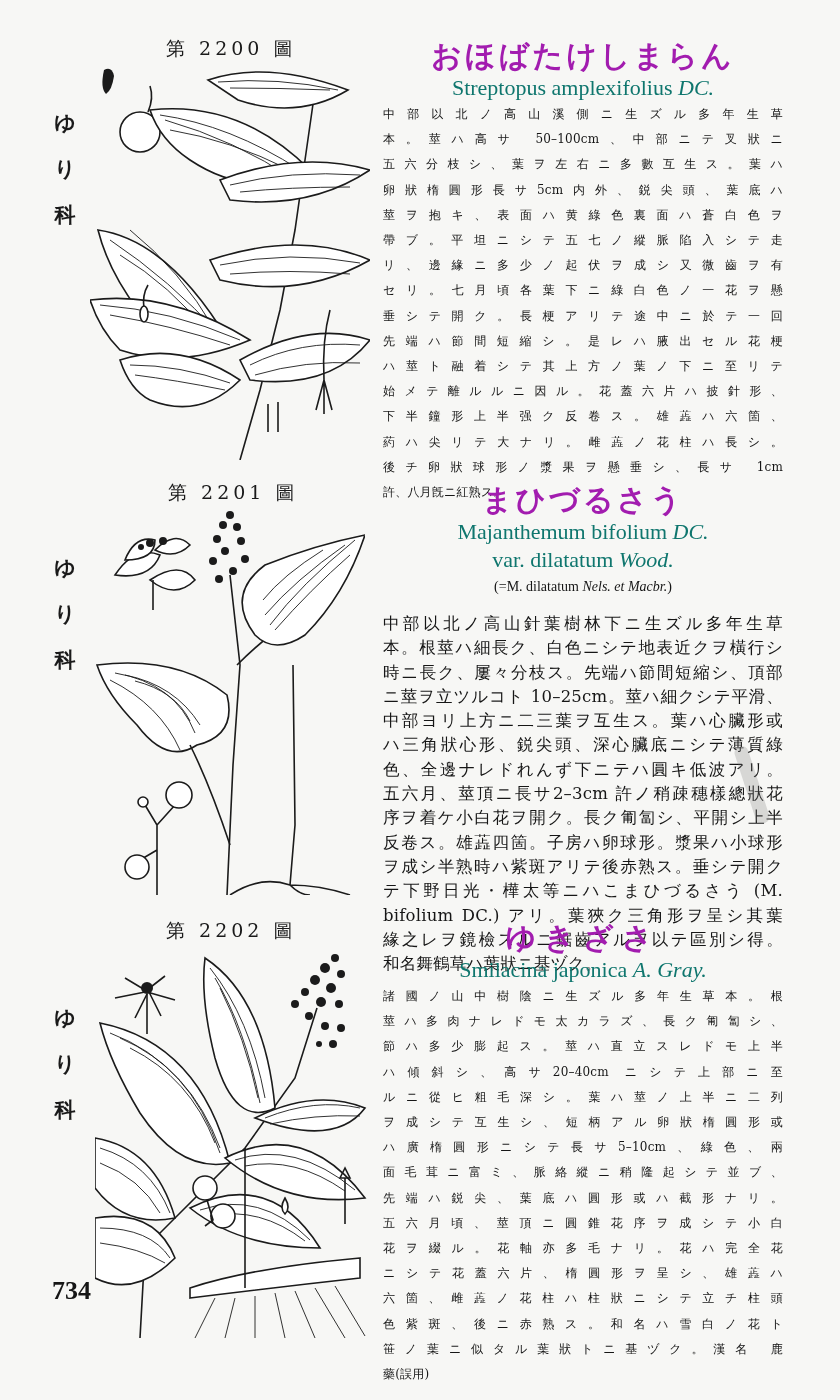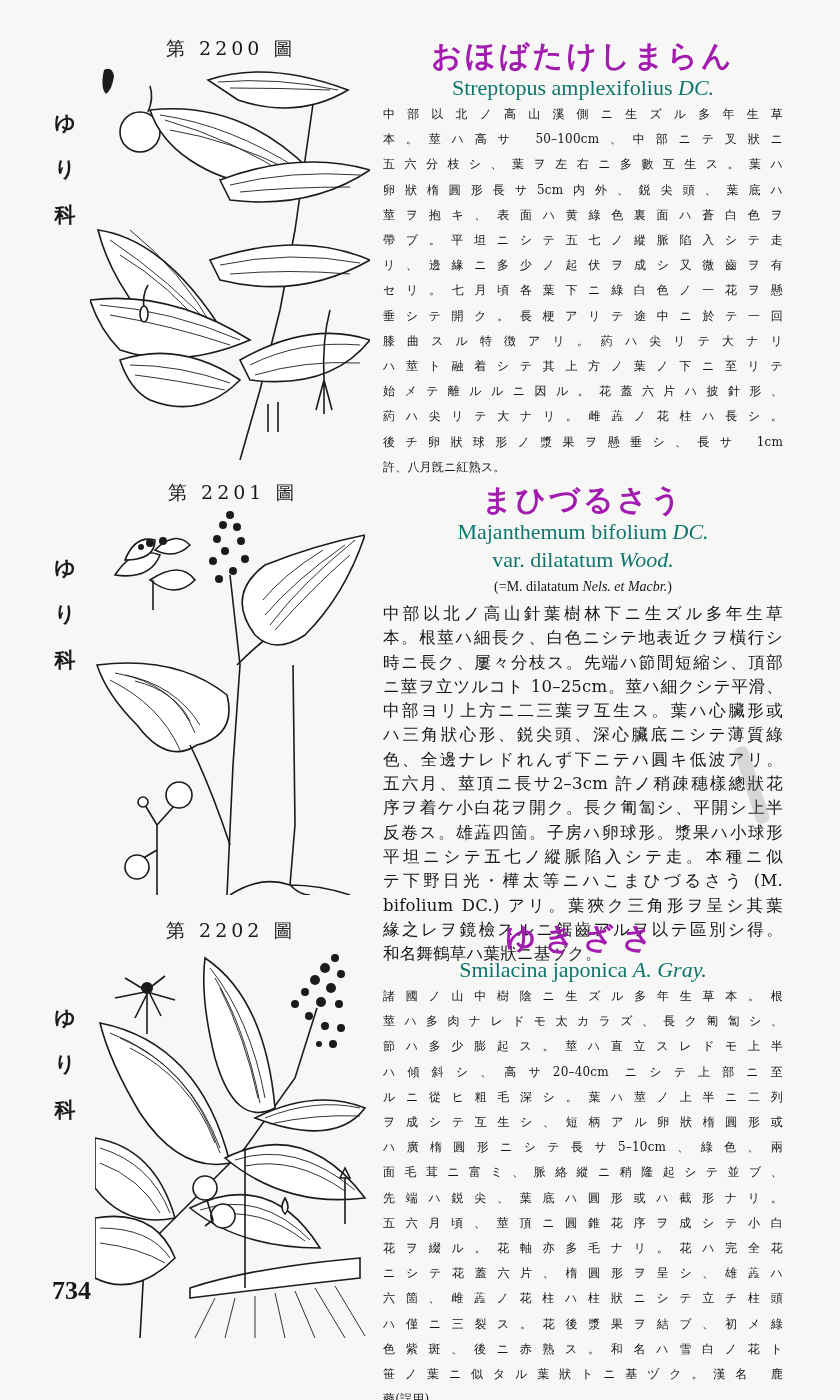--- a/index.html
+++ b/index.html
@@ -100,23 +100,24 @@
       <div class="description">
         <div class="body-line">中部以北ノ高山溪側ニ生ズル多年生草</div>
         <div class="body-line">本。莖ハ高サ 50–100cm、中部ニテ叉狀ニ</div>
         <div class="body-line">五六分枝シ、葉ヲ左右ニ多數互生ス。葉ハ</div>
         <div class="body-line">卵狀楕圓形長サ5cm内外、鋭尖頭、葉底ハ</div>
         <div class="body-line">莖ヲ抱キ、表面ハ黄綠色裏面ハ蒼白色ヲ</div>
         <div class="body-line">帶ブ。平坦ニシテ五七ノ縱脈陷入シテ走</div>
         <div class="body-line">リ、邊緣ニ多少ノ起伏ヲ成シ又微齒ヲ有</div>
         <div class="body-line">セリ。七月頃各葉下ニ綠白色ノ一花ヲ懸</div>
         <div class="body-line">垂シテ開ク。長梗アリテ途中ニ於テ一回</div>
-        <div class="body-line">膝曲スル特徴アリ。葯ハ尖リテ大ナリ</div>
+        <div class="body-line">先端ハ節間短縮シ。是レハ腋出セル花梗</div>
         <div class="body-line">ハ莖ト融着シテ其上方ノ葉ノ下ニ至リテ</div>
         <div class="body-line">始メテ離ルルニ因ル。花蓋六片ハ披針形、</div>
+        <div class="body-line">下半鐘形上半强ク反卷ス。雄蕋ハ六箇、</div>
         <div class="body-line">葯ハ尖リテ大ナリ。雌蕋ノ花柱ハ長シ。</div>
         <div class="body-line">後チ卵狀球形ノ漿果ヲ懸垂シ、長サ 1cm</div>
         <div class="body-line last">許、八月旣ニ紅熟ス。</div>
       </div>
     </div>
   </div>
 
   <div class="entry" style="top:0;">
     <div class="fig-label" style="left:168px; top:480px;">第 2201 圖</div>
     <div class="family" style="top:545px;">
@@ -173,32 +174,32 @@
         <i>DC.</i>
       </div>
       <div class="sci-name">
         <span>var. dilatatum</span>
         <i>Wood.</i>
       </div>
       <div class="synonym">
         <span>(=M. dilatatum</span>
         <i>Nels. et Macbr.</i><span>)</span>
       </div>
-      <div class="description" style="margin-top:2px;">
+      <div class="description" style="margin-top:12px;">
         <div class="body-line small">中部以北ノ高山針葉樹林下ニ生ズル多年生草</div>
         <div class="body-line small">本。根莖ハ細長ク、白色ニシテ地表近クヲ橫行シ</div>
         <div class="body-line small">時ニ長ク、屢々分枝ス。先端ハ節間短縮シ、頂部</div>
         <div class="body-line small">ニ莖ヲ立ツルコト 10–25cm。莖ハ細クシテ平滑、</div>
         <div class="body-line small">中部ヨリ上方ニ二三葉ヲ互生ス。葉ハ心臟形或</div>
         <div class="body-line small">ハ三角狀心形、鋭尖頭、深心臟底ニシテ薄質綠</div>
         <div class="body-line small">色、全邊ナレドれんず下ニテハ圓キ低波アリ。</div>
         <div class="body-line small">五六月、莖頂ニ長サ2–3cm 許ノ稍疎穗樣總狀花</div>
         <div class="body-line small">序ヲ着ケ小白花ヲ開ク。長ク匍匐シ、平開シ上半</div>
         <div class="body-line small">反卷ス。雄蕋四箇。子房ハ卵球形。漿果ハ小球形</div>
-        <div class="body-line small">平坦ニシテ五七ノ縱脈陷入シテ走。本種ニ似</div>
+        <div class="body-line small">ヲ成シ半熟時ハ紫斑アリテ後赤熟ス。垂シテ開ク</div>
         <div class="body-line small">テ下野日光・樺太等ニハこまひづるさう (M.</div>
         <div class="body-line small">bifolium DC.) アリ。葉狹ク三角形ヲ呈シ其葉</div>
         <div class="body-line small">緣之レヲ鏡檢スルニ鋸齒アルヲ以テ區別シ得。</div>
         <div class="body-line small last">和名舞鶴草ハ葉狀ニ基ヅク。</div>
       </div>
     </div>
     <div class="smudge"></div>
   </div>
 
   <div class="entry" style="top:0;">
@@ -274,21 +275,20 @@
         <div class="body-line">ハ傾斜シ、高サ20–40cm ニシテ上部ニ至</div>
         <div class="body-line">ルニ從ヒ粗毛深シ。葉ハ莖ノ上半ニ二列</div>
         <div class="body-line">ヲ成シテ互生シ、短柄アル卵狀楕圓形或</div>
         <div class="body-line">ハ廣楕圓形ニシテ長サ5–10cm、綠色、兩</div>
         <div class="body-line">面毛茸ニ富ミ、脈絡縱ニ稍隆起シテ並ブ、</div>
         <div class="body-line">先端ハ鋭尖、葉底ハ圓形或ハ截形ナリ。</div>
         <div class="body-line">五六月頃、莖頂ニ圓錐花序ヲ成シテ小白</div>
         <div class="body-line">花ヲ綴ル。花軸亦多毛ナリ。花ハ完全花</div>
         <div class="body-line">ニシテ花蓋六片、楕圓形ヲ呈シ、雄蕋ハ</div>
         <div class="body-line">六箇、雌蕋ノ花柱ハ柱狀ニシテ立チ柱頭</div>
-        <div class="body-line">ハ僅ニ三裂ス。花後漿果ヲ結ブ、初メ綠</div>
         <div class="body-line">色紫斑、後ニ赤熟ス。和名ハ雪白ノ花ト</div>
         <div class="body-line">笹ノ葉ニ似タル葉狀トニ基ヅク。漢名 鹿</div>
         <div class="body-line last">藥(誤用)</div>
       </div>
     </div>
   </div>
 
   <div class="page-num">734</div>
 </div>
 

